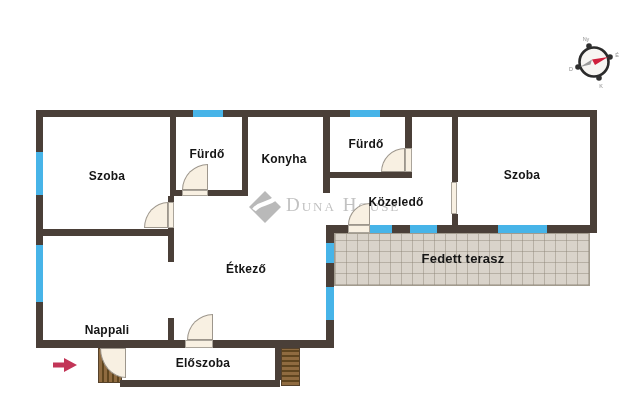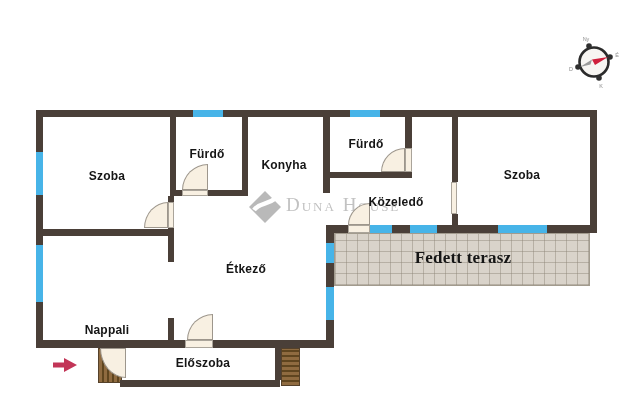--- a/index.html
+++ b/index.html
@@ -6,21 +6,21 @@
   .plan-root{position:relative;width:640px;height:410px;background:#fff;overflow:hidden;
              font-family:"Liberation Sans",sans-serif;}
   .w{position:absolute;background:var(--wall,#4a3f38);z-index:3;}
   .win{position:absolute;background:var(--window,#47b4e8);z-index:4;}
   .door{position:absolute;background:var(--door,#f8f0e2);border:1px solid #9d968c;
         box-sizing:border-box;z-index:5;}
   .leaf{position:absolute;background:var(--door,#f8f0e2);border:1px solid #aaa49a;
         box-sizing:border-box;z-index:5;}
   .lbl{position:absolute;transform:translate(-50%,-50%);font-weight:bold;font-size:12px;
        color:var(--label,#151515);white-space:nowrap;letter-spacing:.2px;z-index:6;}
-  .lbl.big{font-size:17px;font-family:Liberation Serif, serif;}
+  .lbl.big{font-size:13px;}
   .terrace{position:absolute;z-index:1;background-color:var(--terrace,#d9d3ca);
        background-image:
          repeating-linear-gradient(0deg, rgba(140,132,118,.45) 0 1px, transparent 1px 11px),
          repeating-linear-gradient(90deg, rgba(140,132,118,.45) 0 1px, transparent 1px 11px);
        border:1px solid #a29b8e;box-sizing:border-box;}
   .wood{position:absolute;z-index:2;border:1px solid #55412a;box-sizing:border-box;
        background:repeating-linear-gradient(90deg, var(--wood,#8f6b40) 0 3px, var(--wood-dark,#5f451f) 3px 5px);}
   .wood.h{background:repeating-linear-gradient(0deg, var(--wood,#8f6b40) 0 3px, var(--wood-dark,#5f451f) 3px 5px);}
   .wm-text{position:absolute;z-index:1;font-family:"Liberation Serif",serif;
        font-variant:small-caps;font-size:19px;letter-spacing:2px;
@@ -85,21 +85,21 @@
 
   <div class="leaf" style="left:182px;top:190px;width:26px;height:6px;"></div>
   <div class="leaf" style="left:405px;top:148px;width:7px;height:24px;"></div>
   <div class="leaf" style="left:168px;top:202px;width:6px;height:26px;"></div>
   <div class="leaf" style="left:348px;top:225px;width:22px;height:8px;"></div>
   <div class="leaf" style="left:185px;top:340px;width:28px;height:8px;"></div>
   <div class="leaf" style="left:451px;top:182px;width:6px;height:32px;"></div>
 
   <div class="lbl" style="left:107px;top:176px;">Szoba</div>
   <div class="lbl" style="left:207px;top:154px;">Fürdő</div>
-  <div class="lbl" style="left:284px;top:165px;">Konyha</div>
+  <div class="lbl" style="left:284px;top:159px;">Konyha</div>
   <div class="lbl" style="left:366px;top:144px;">Fürdő</div>
   <div class="lbl" style="left:522px;top:175px;">Szoba</div>
   <div class="lbl" style="left:396px;top:202px;">Közeledő</div>
   <div class="lbl" style="left:107px;top:290px;margin-top:40px;">Nappali</div>
   <div class="lbl" style="left:246px;top:269px;">Étkező</div>
   <div class="lbl big" style="left:463px;top:258px;">Fedett terasz</div>
   <div class="lbl" style="left:203px;top:363px;">Előszoba</div>
 
 
   <svg style="left:51px;top:356px;z-index:6" width="28" height="18" viewBox="0 0 28 18">

